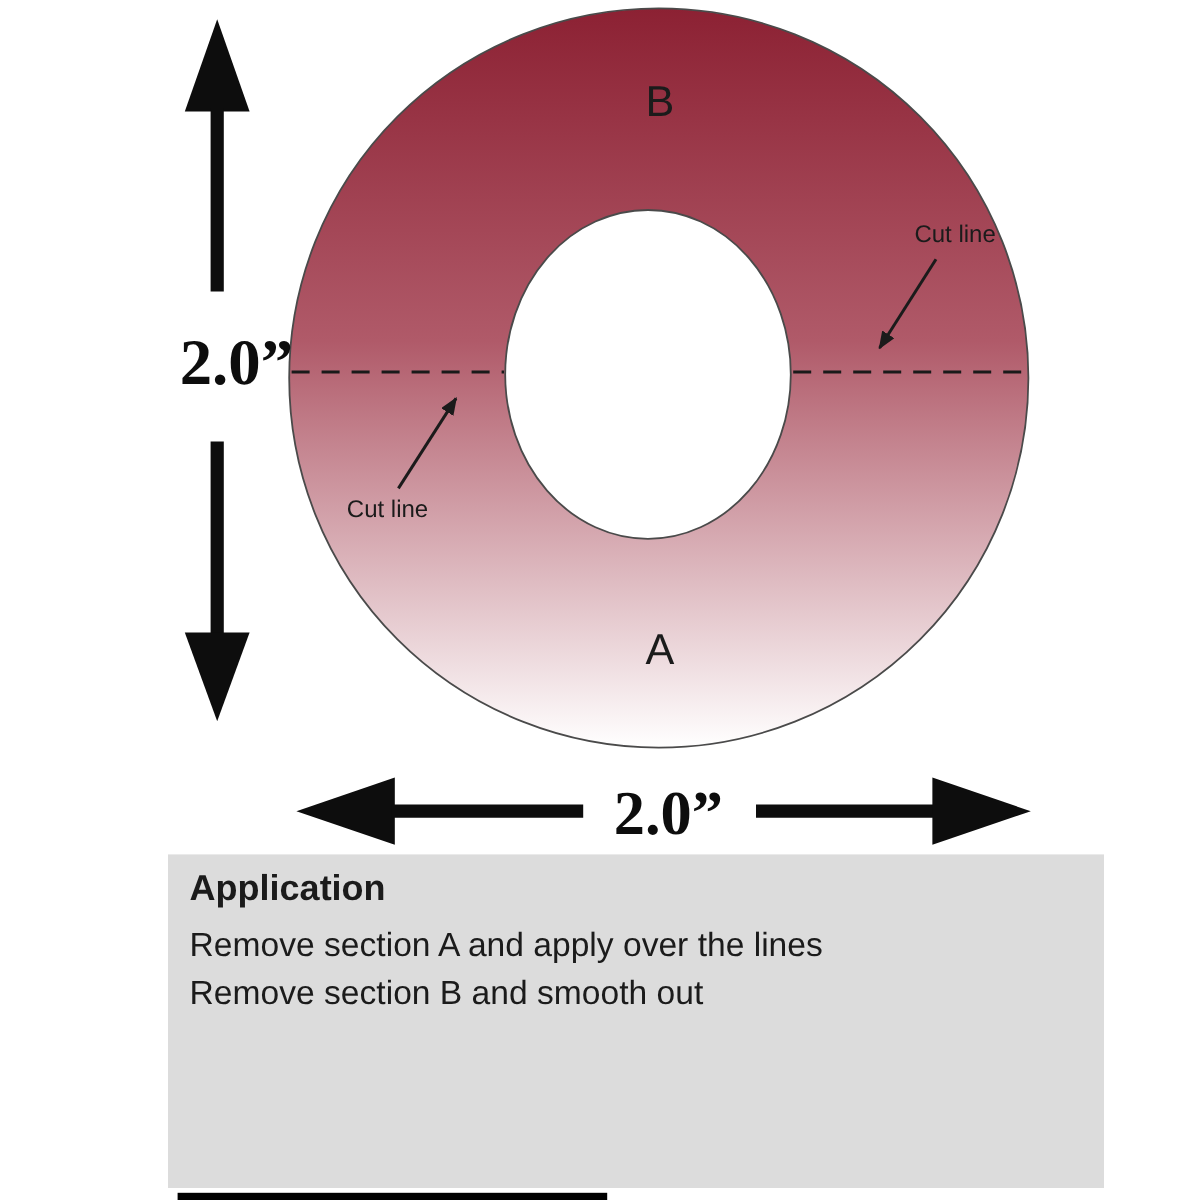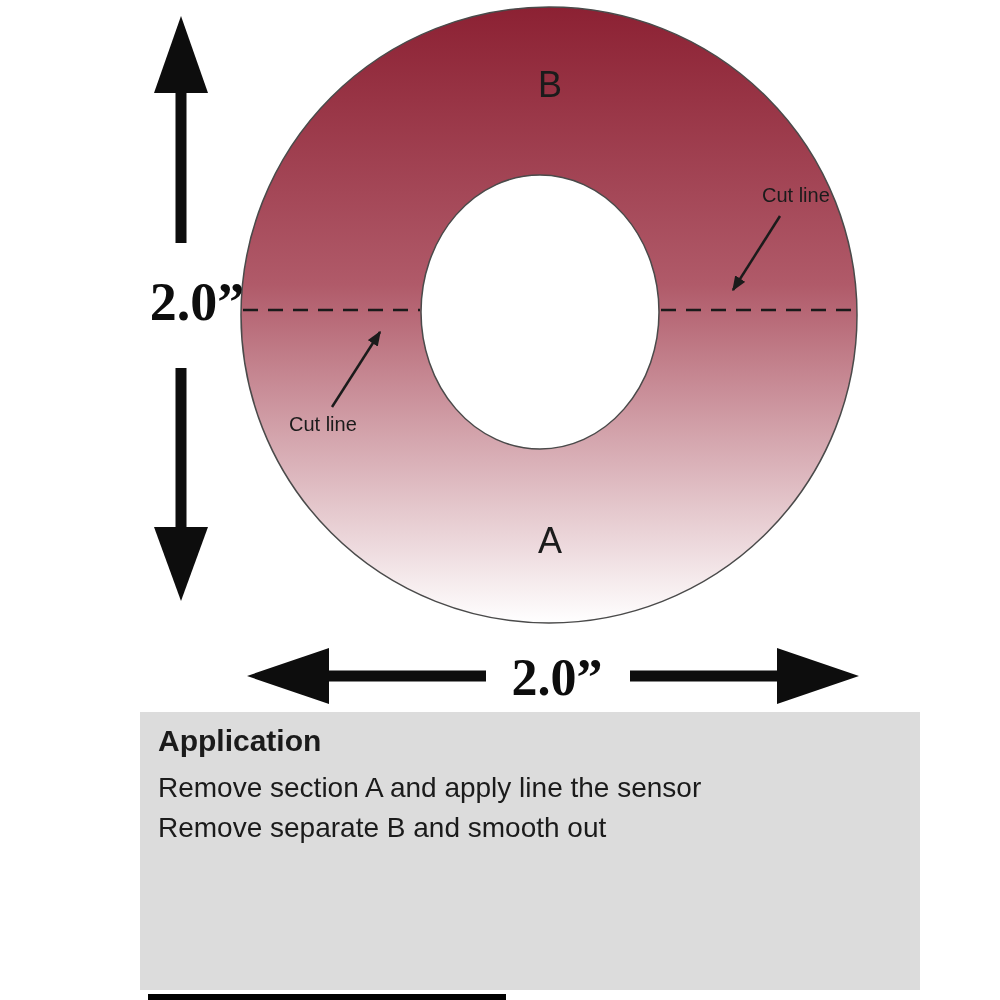--- a/index.html
+++ b/index.html
@@ -86,20 +86,20 @@
       <polygon points="247,676 329,648 329,704" stroke="none"></polygon>
       <line x1="326" y1="676" x2="486" y2="676" stroke-width="11"></line>
       <line x1="630" y1="676" x2="782" y2="676" stroke-width="11"></line>
       <polygon points="859,676 777,648 777,704" stroke="none"></polygon>
     </g>
     <text x="557" y="695" text-anchor="middle" font-size="52" class="dim-label">2.0”</text>
   </svg>
 
   <div class="info-box">
     <div class="info-title">Application</div>
-    <div class="info-line">Remove section A and apply line the sensor</div>
-    <div class="info-line">Remove separate B and smooth out</div>
+    <div class="info-line">Remove section A and apply over the lines</div>
+    <div class="info-line">Remove section B and smooth out</div>
     <div class="info-gap"></div>
   </div>
 
   <div class="bottom-bar"></div>
 
 </div>
 
 </body></html>

